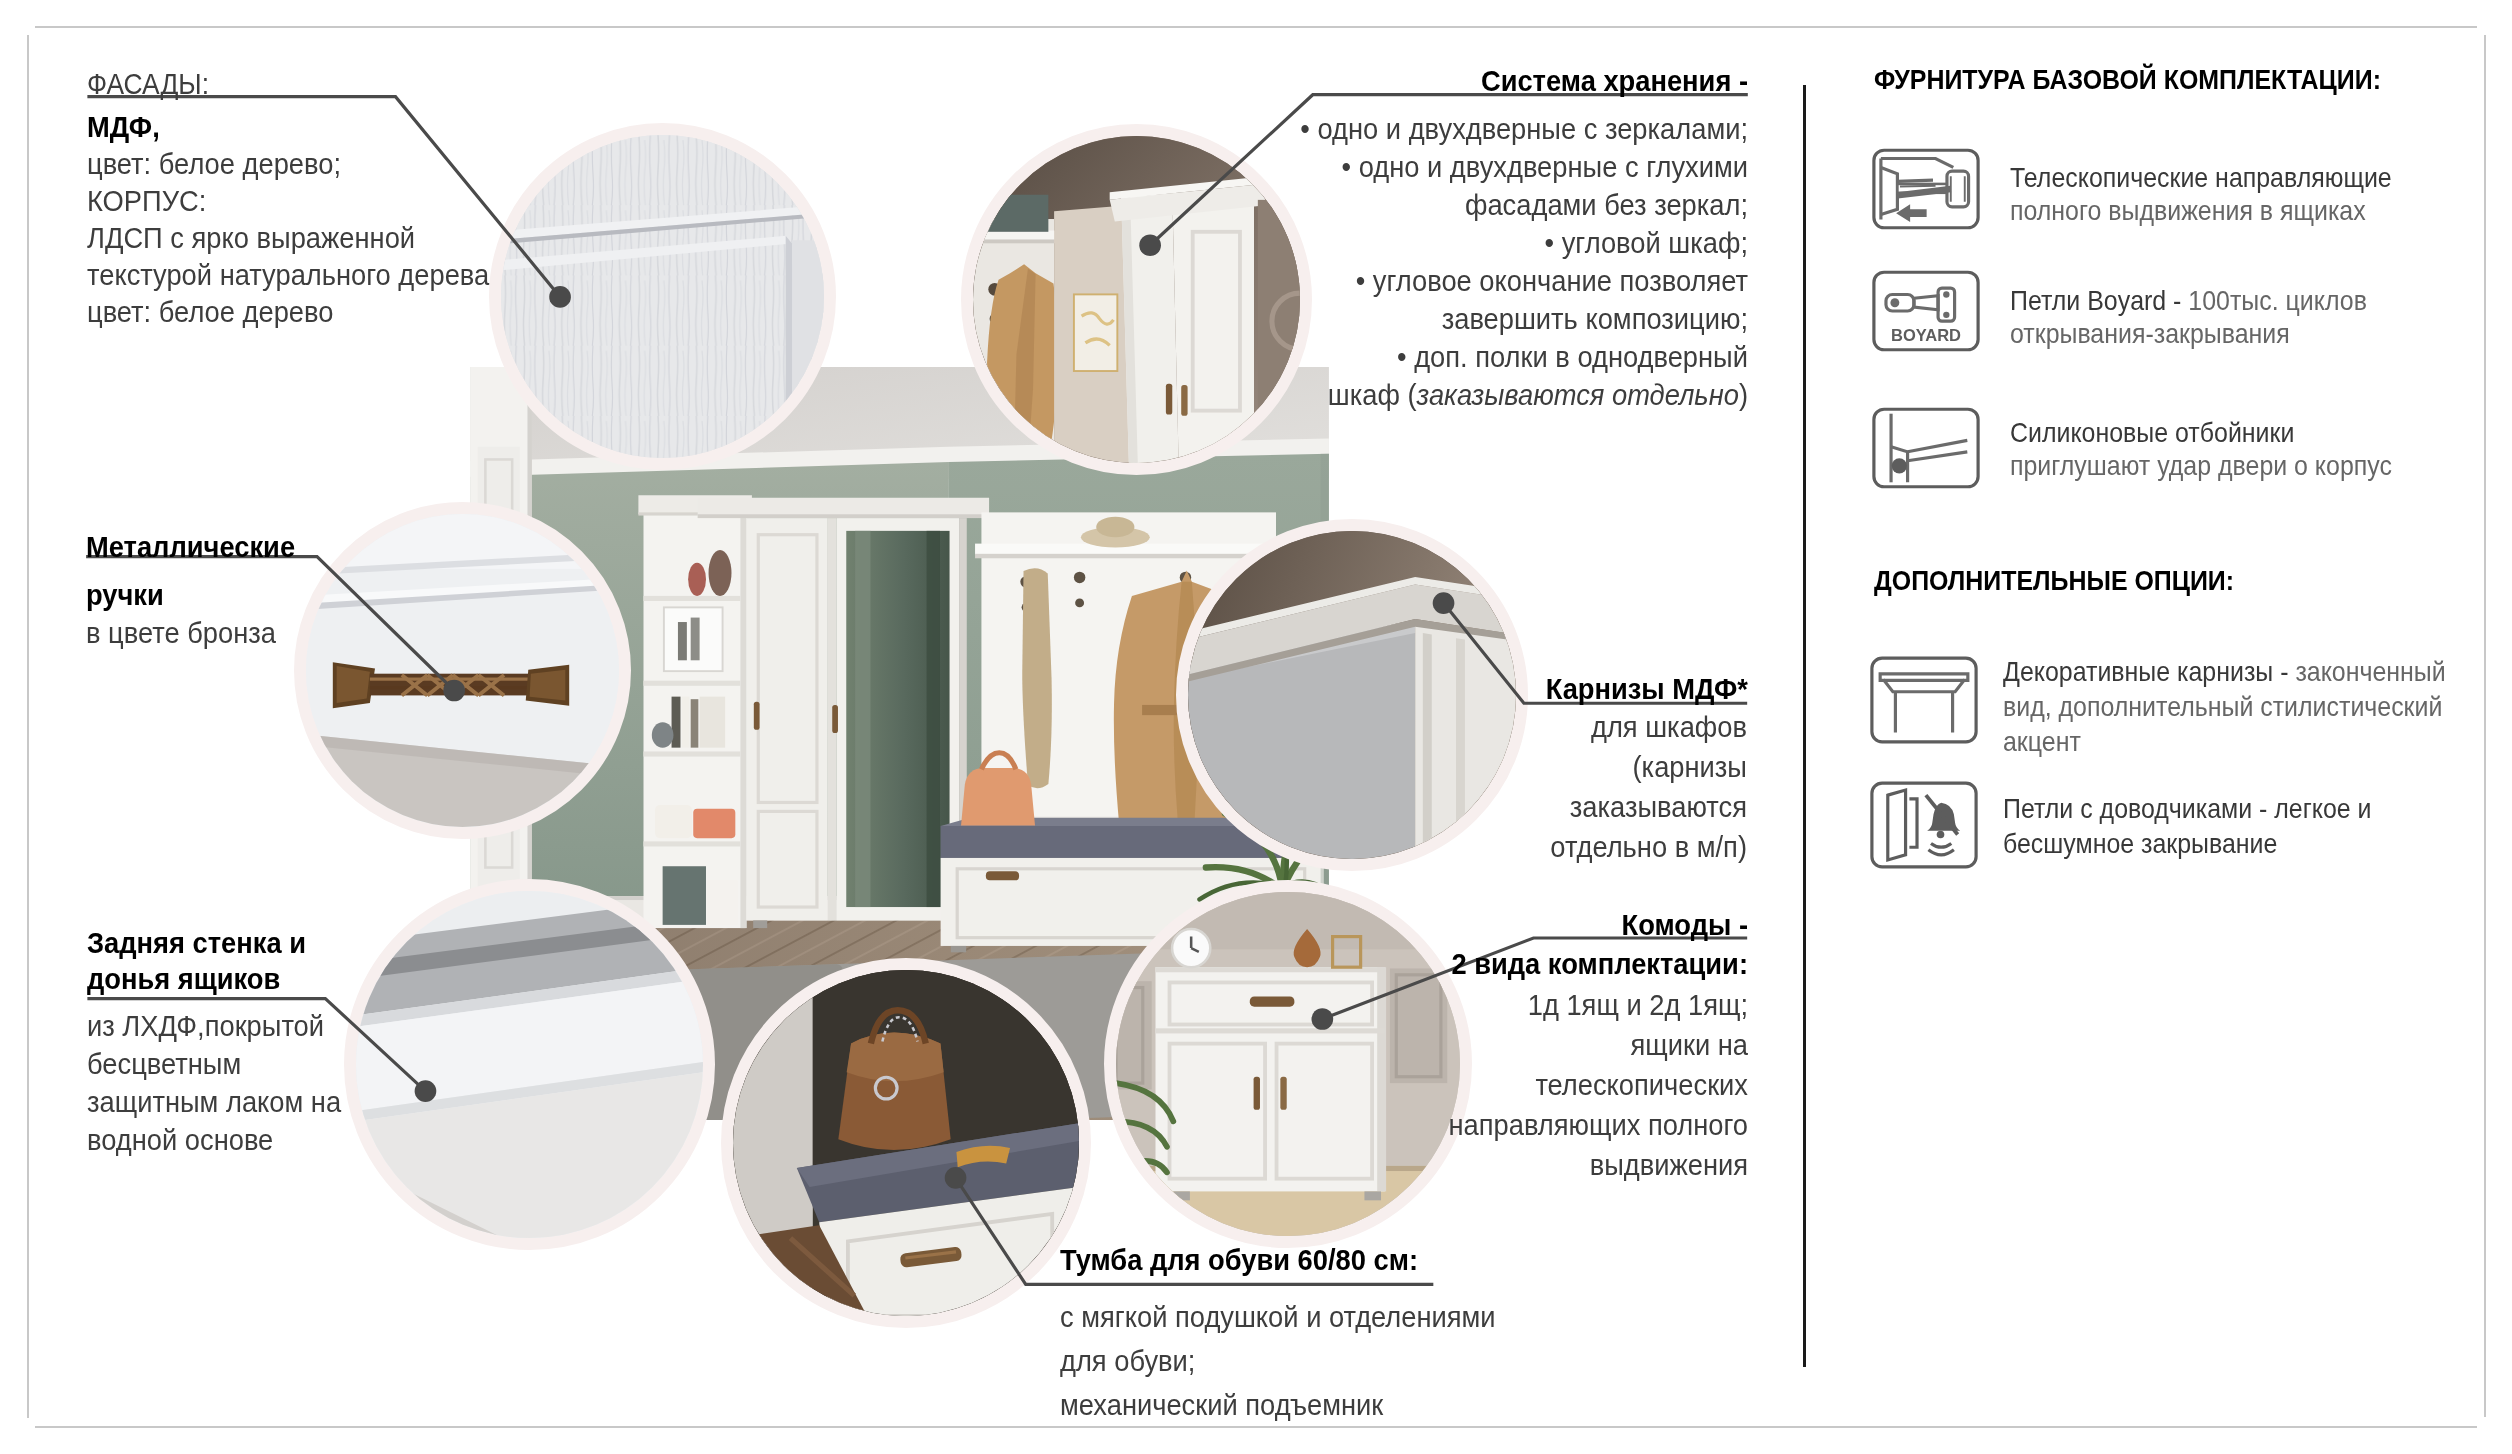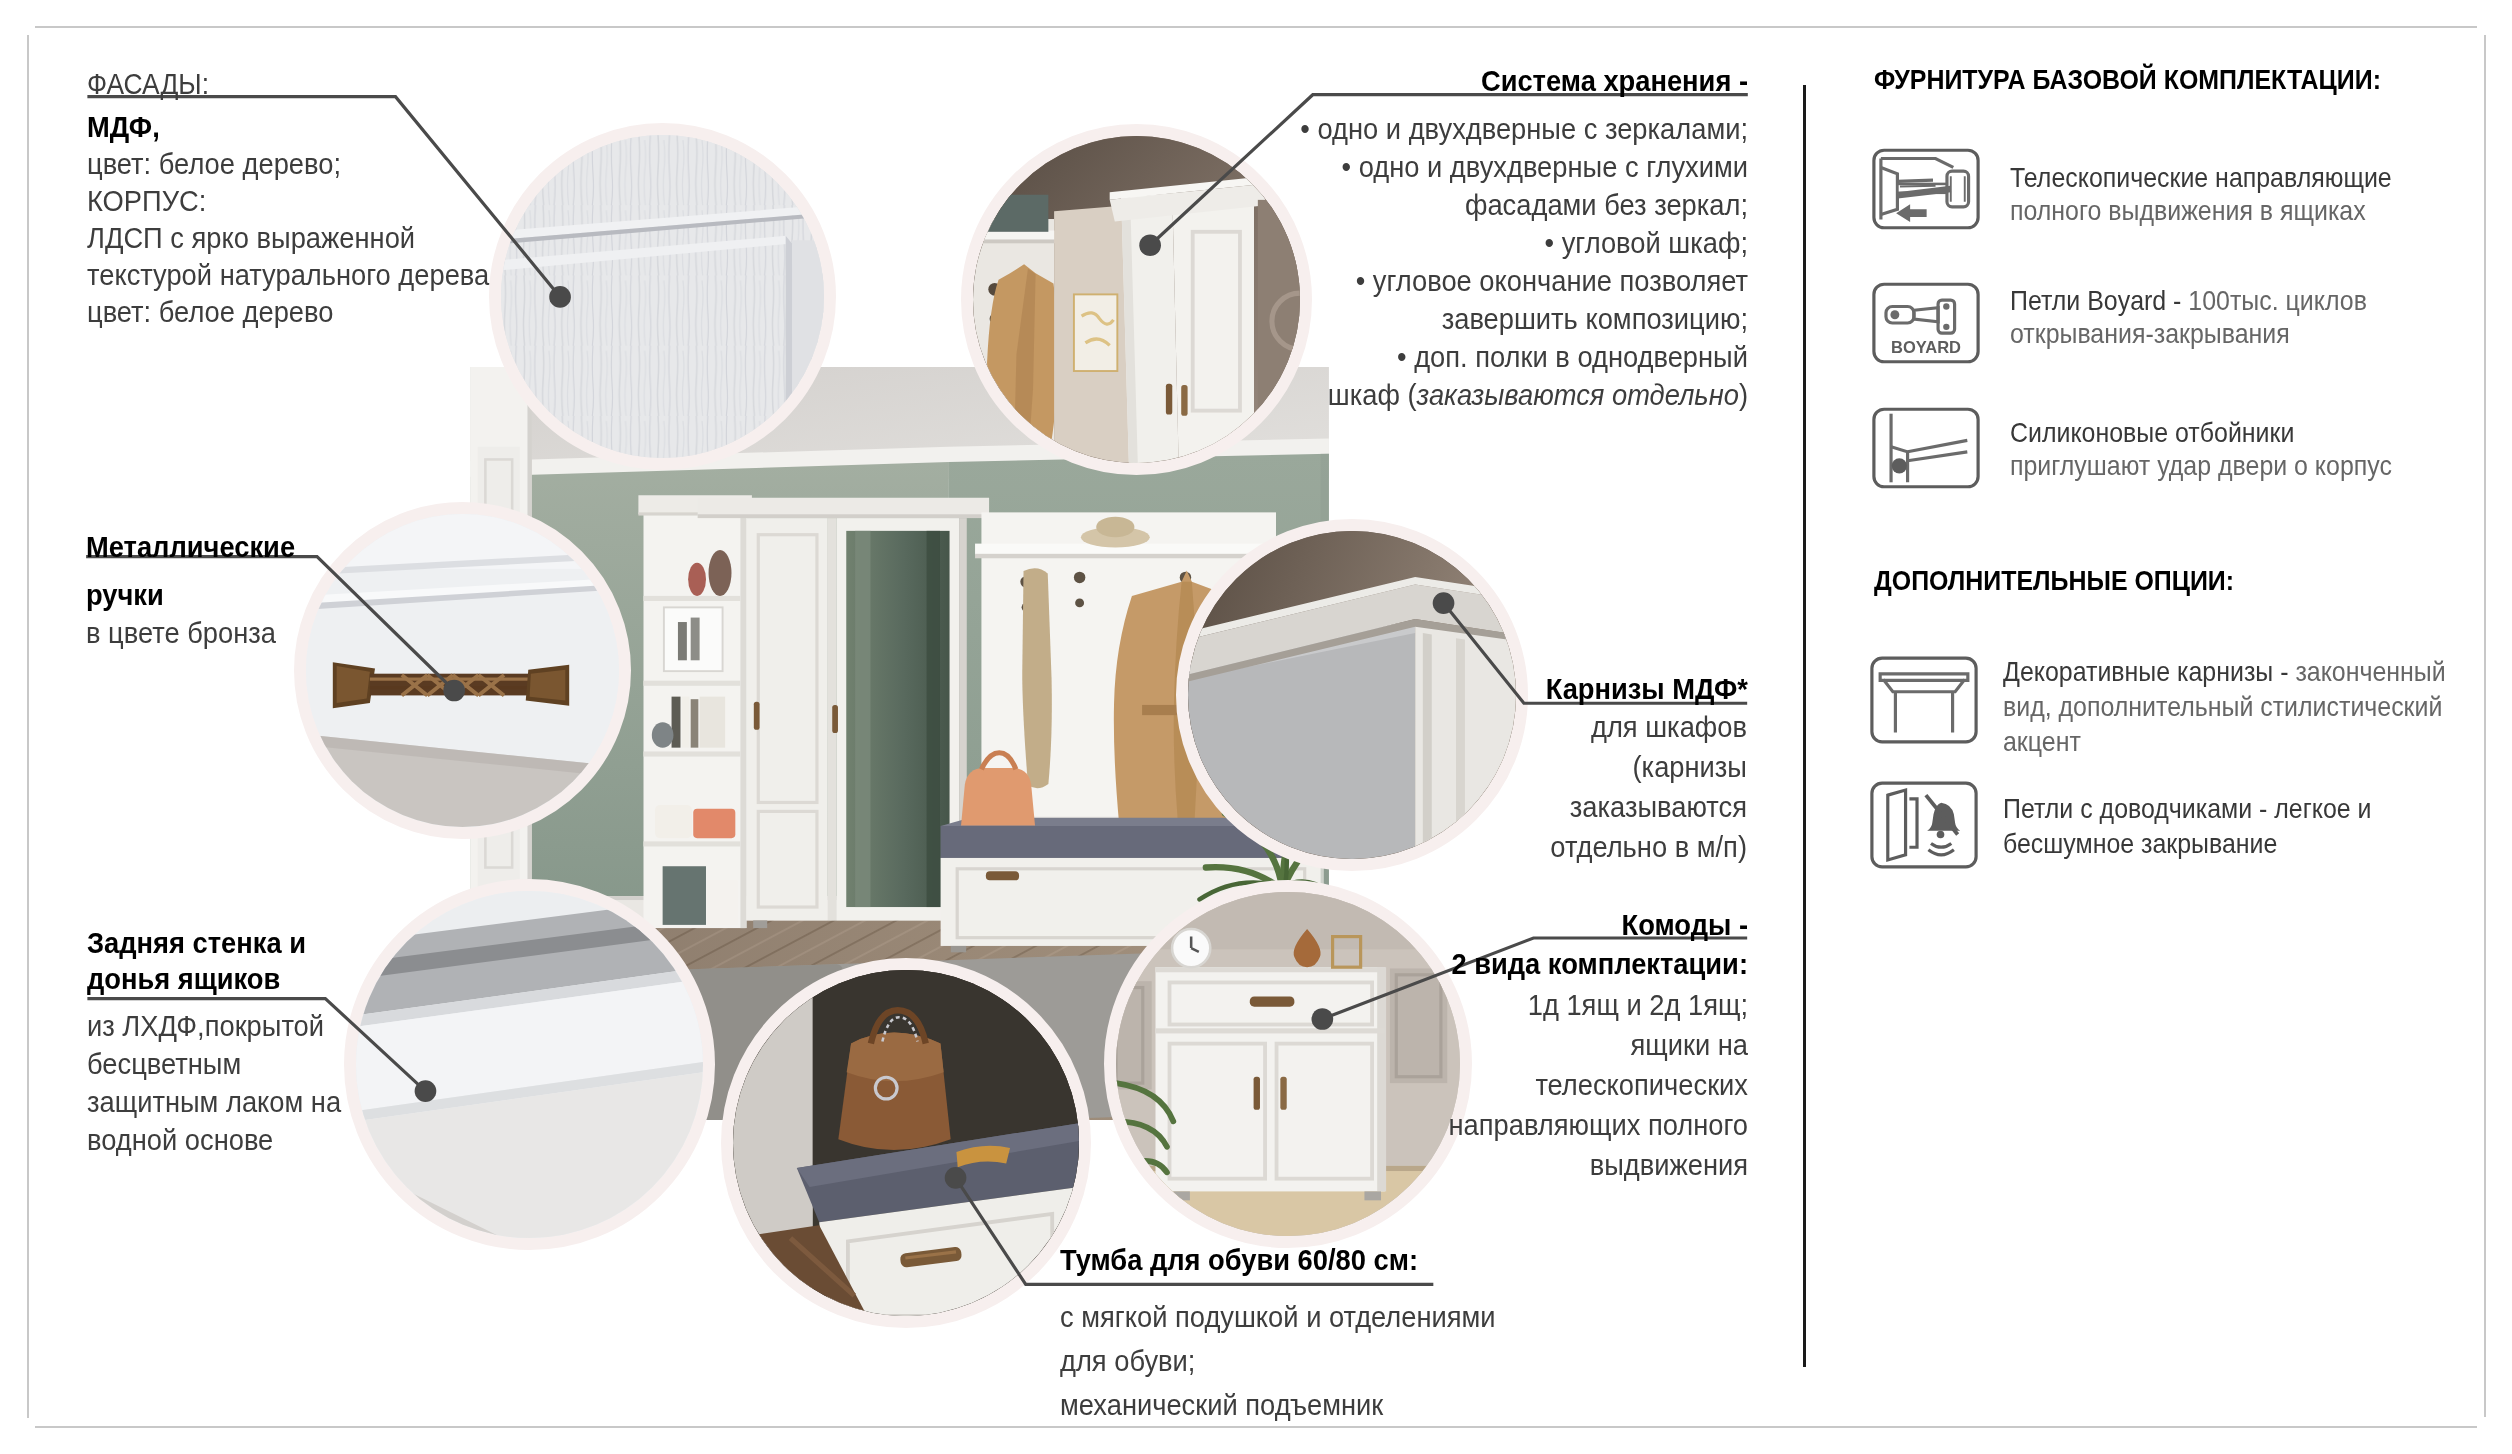--- a/index.html
+++ b/index.html
@@ -455,21 +455,21 @@
 <rect x="118" y="36" width="34" height="56" rx="8" fill="#fff" stroke="#6b6b6b" stroke-width="5"></rect>
 <path d="M124,44 L124,84 M146,44 L146,84" stroke="#6b6b6b" stroke-width="3"></path>
 <path d="M124,64 L40,74" stroke="#6b6b6b" stroke-width="10"></path>
 </g>
 <path d="M60,88 L38,102 L60,116 L60,108 L86,108 L86,96 L60,96 Z" fill="#6b6b6b"></path>
 </svg>
 </div>
 
 <div class="abs cx" style="left:2010px;top:161px;font-size:27.4px;line-height:33px;color:#383838">Телескопические направляющие<br><span style="color:#666">полного выдвижения в ящиках</span></div>
 
-<div id="icon2" class="abs" style="left:1872px;top:282px">
+<div id="icon2" class="abs" style="left:1872px;top:270px">
 <svg width="108" height="82" viewBox="0 0 170 128">
 <rect x="3" y="3" width="164" height="122" rx="16" fill="#fff" stroke="#5d5d5d" stroke-width="5"></rect>
 <g stroke="#6b6b6b" stroke-width="5" fill="none">
 <rect x="22" y="38" width="44" height="26" rx="10"></rect>
 <circle cx="36" cy="51" r="7" fill="#6b6b6b" stroke="none"></circle>
 <path d="M66,44 L104,40 L104,62 L66,58 Z"></path>
 <rect x="104" y="28" width="26" height="52" rx="6"></rect>
 <circle cx="117" cy="38" r="5" fill="#6b6b6b" stroke="none"></circle>
 <circle cx="117" cy="70" r="5" fill="#6b6b6b" stroke="none"></circle>
 </g>

